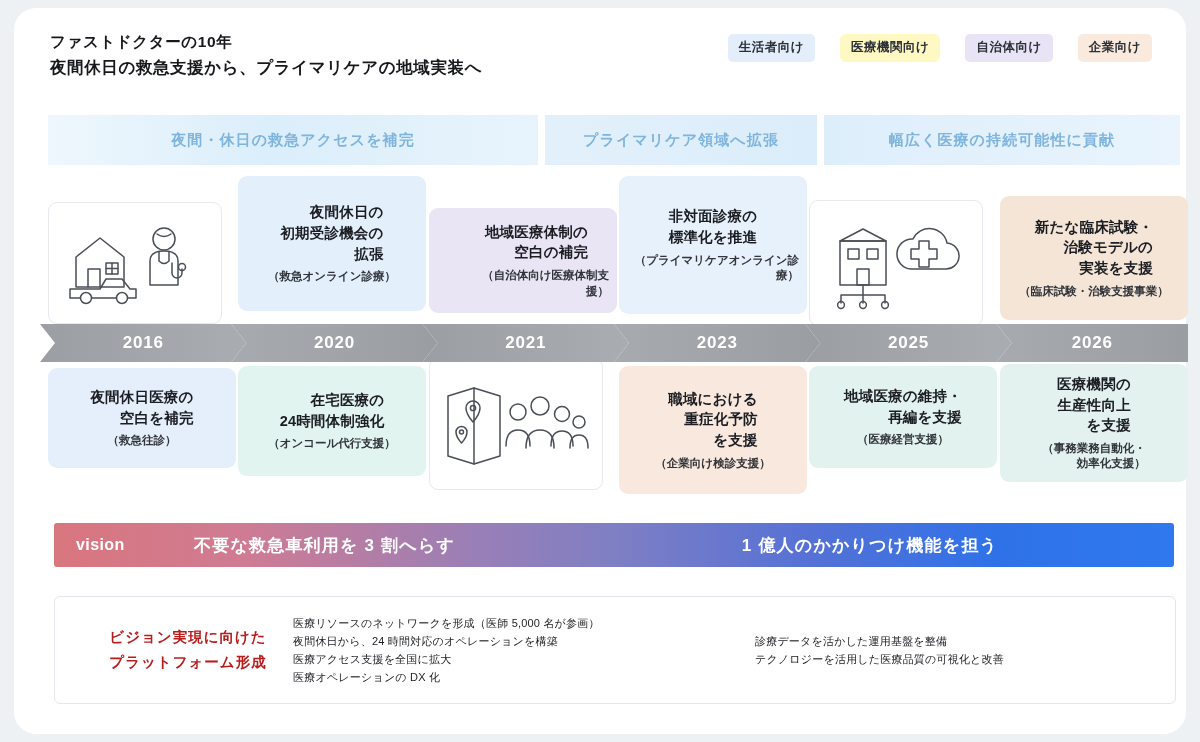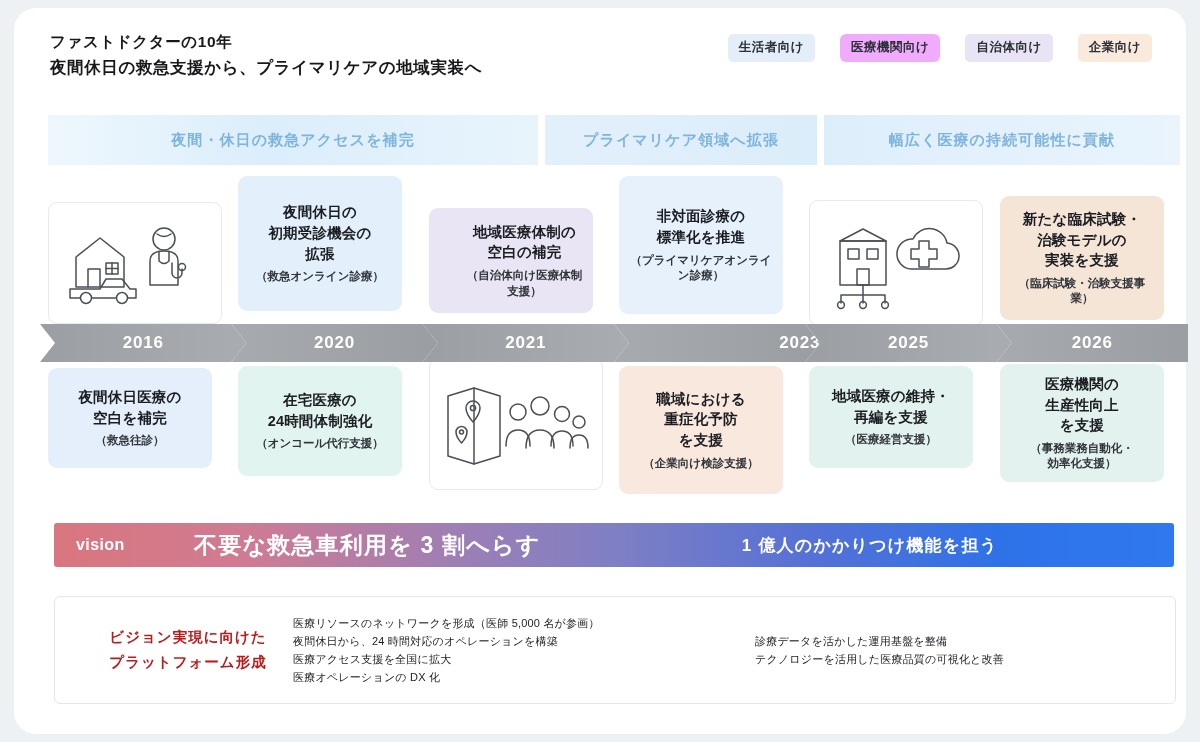--- a/index.html
+++ b/index.html
@@ -37,24 +37,24 @@
   .ph1{left:497px;width:272px;background:linear-gradient(90deg,#e2f0fb 0%,#dbedfa 100%);}
   .ph2{left:776px;width:356px;background:linear-gradient(90deg,#ddeefb 0%,#e9f4fd 100%);}
 
   .cards{position:absolute;left:34px;top:160px;width:1132px;height:340px;}
 
   .col{position:absolute;top:0;width:172px;height:340px;}
   .c0{left:0;}   .c1{left:190px;} .c2{left:381px;}
   .c3{left:571px;} .c4{left:761px;} .c5{left:952px;}
 
   .card{
-    position:absolute;left:0;width:164px;border-radius:9px;
+    position:absolute;left:0;width:188px;border-radius:9px;
     box-sizing:border-box;padding:10px 8px;
     display:flex;flex-direction:column;align-items:center;justify-content:center;
-    text-align:center;
+    text-align:right;
   }
   .card .ct{font-size:14.5px;font-weight:bold;color:#1b1d22;line-height:1.42;letter-spacing:.2px;}
   .card .cs{font-size:11.5px;font-weight:bold;color:#31343a;line-height:1.35;margin-top:5px;letter-spacing:0;}
 
   .illus{
     position:absolute;left:0;width:172px;border-radius:9px;background:#ffffff;
     border:1px solid #e6e9ee;display:flex;align-items:center;justify-content:center;
   }
 
   
@@ -63,21 +63,21 @@
   .chev span{font-size:17px;font-weight:bold;color:#ffffff;letter-spacing:.8px;z-index:2;}
 
   
   .vision{
     position:absolute;left:40px;top:515px;width:1120px;height:44px;border-radius:3px;
     background:linear-gradient(90deg,#d9767e 0%,#cf7b93 17%,#9b7fb6 37%,#7f7fc4 50%,#5471d6 68%,#2f72e8 84%,#2f78ee 100%);
   }
   .vlabel{position:absolute;left:22px;top:0;height:44px;display:flex;align-items:center;
     font-size:16px;font-weight:bold;color:#ffffff;letter-spacing:.4px;}
   .vtext1{position:absolute;left:140px;top:0;height:44px;display:flex;align-items:center;
-    font-size:23px;font-weight:bold;color:#ffffff;letter-spacing:1.2px;}
+    font-size:17px;font-weight:bold;color:#ffffff;letter-spacing:1.2px;}
   .vtext2{position:absolute;left:566px;top:0;width:500px;height:44px;display:flex;align-items:center;justify-content:center;
     font-size:17px;font-weight:bold;color:#ffffff;letter-spacing:1.2px;}
 
   
   .platform{
     position:absolute;left:40px;top:588px;width:1120px;height:106px;
     background:#ffffff;border:1px solid #e3e7ec;border-radius:6px;
   }
   .pf-label{position:absolute;left:24px;top:0;height:106px;width:218px;
     display:flex;flex-direction:column;align-items:center;justify-content:center;
@@ -92,21 +92,21 @@
 
 <div class="board">
 
   <div class="header">
     <div class="title-wrap">
       <div class="title1">ファストドクターの10年</div>
       <div class="title2">夜間休日の救急支援から、プライマリケアの地域実装へ</div>
     </div>
     <div class="legend" id="legend-root">
         <div class="badge" style="background: rgb(227, 238, 250);">生活者向け</div>
-        <div class="badge" style="background: #f0abfc; border-radius: 6px;">医療機関向け</div>
+        <div class="badge" style="background: #fef9c3; border-radius: 6px;">医療機関向け</div>
         <div class="badge" style="background: rgb(232, 228, 245);">自治体向け</div>
         <div class="badge" style="background: rgb(250, 234, 222);">企業向け</div>
       </div>
   </div>
 
   <div class="phases">
     <div class="phase ph0">夜間・休日の救急アクセスを補完</div>
     <div class="phase ph1">プライマリケア領域へ拡張</div>
     <div class="phase ph2">幅広く医療の持続可能性に貢献</div>
   </div>
@@ -215,21 +215,21 @@
   <div class="band" id="band-root">
       <div class="chev" style="left: 0px; width: 206.333px; background: linear-gradient(90deg, rgb(155, 158, 162) 0%, rgb(169, 172, 176) 100%); clip-path: polygon(0px 0px, calc(100% - 15px) 0px, 100% 50%, calc(100% - 15px) 100%, 0px 100%, 15px 50%);">
         <span>2016</span>
       </div>
       <div class="chev" style="left: 191.333px; width: 206.333px; background: linear-gradient(90deg, rgb(167, 170, 174) 0%, rgb(154, 157, 161) 100%); clip-path: polygon(0px 0px, calc(100% - 15px) 0px, 100% 50%, calc(100% - 15px) 100%, 0px 100%, 15px 50%);">
         <span>2020</span>
       </div>
       <div class="chev" style="left: 382.667px; width: 206.333px; background: linear-gradient(90deg, rgb(155, 158, 162) 0%, rgb(169, 172, 176) 100%); clip-path: polygon(0px 0px, calc(100% - 15px) 0px, 100% 50%, calc(100% - 15px) 100%, 0px 100%, 15px 50%);">
         <span>2021</span>
       </div>
-      <div class="chev" style="left: 574px; width: 206.333px; background: linear-gradient(90deg, rgb(167, 170, 174) 0%, rgb(154, 157, 161) 100%); clip-path: polygon(0px 0px, calc(100% - 15px) 0px, 100% 50%, calc(100% - 15px) 100%, 0px 100%, 15px 50%); justify-content: flex-end;">
+      <div class="chev" style="left: 574px; width: 206.333px; background: linear-gradient(90deg, rgb(167, 170, 174) 0%, rgb(154, 157, 161) 100%); clip-path: polygon(0px 0px, calc(100% - 15px) 0px, 100% 50%, calc(100% - 15px) 100%, 0px 100%, 15px 50%);">
         <span>2023</span>
       </div>
       <div class="chev" style="left: 765.333px; width: 206.333px; background: linear-gradient(90deg, rgb(155, 158, 162) 0%, rgb(169, 172, 176) 100%); clip-path: polygon(0px 0px, calc(100% - 15px) 0px, 100% 50%, calc(100% - 15px) 100%, 0px 100%, 15px 50%);">
         <span>2025</span>
       </div>
       <div class="chev" style="left: 956.667px; width: 191.333px; background: linear-gradient(90deg, rgb(167, 170, 174) 0%, rgb(154, 157, 161) 100%); clip-path: polygon(0px 0px, 100% 0px, 100% 100%, 0px 100%, 15px 50%);">
         <span>2026</span>
       </div>
     </div>
 

